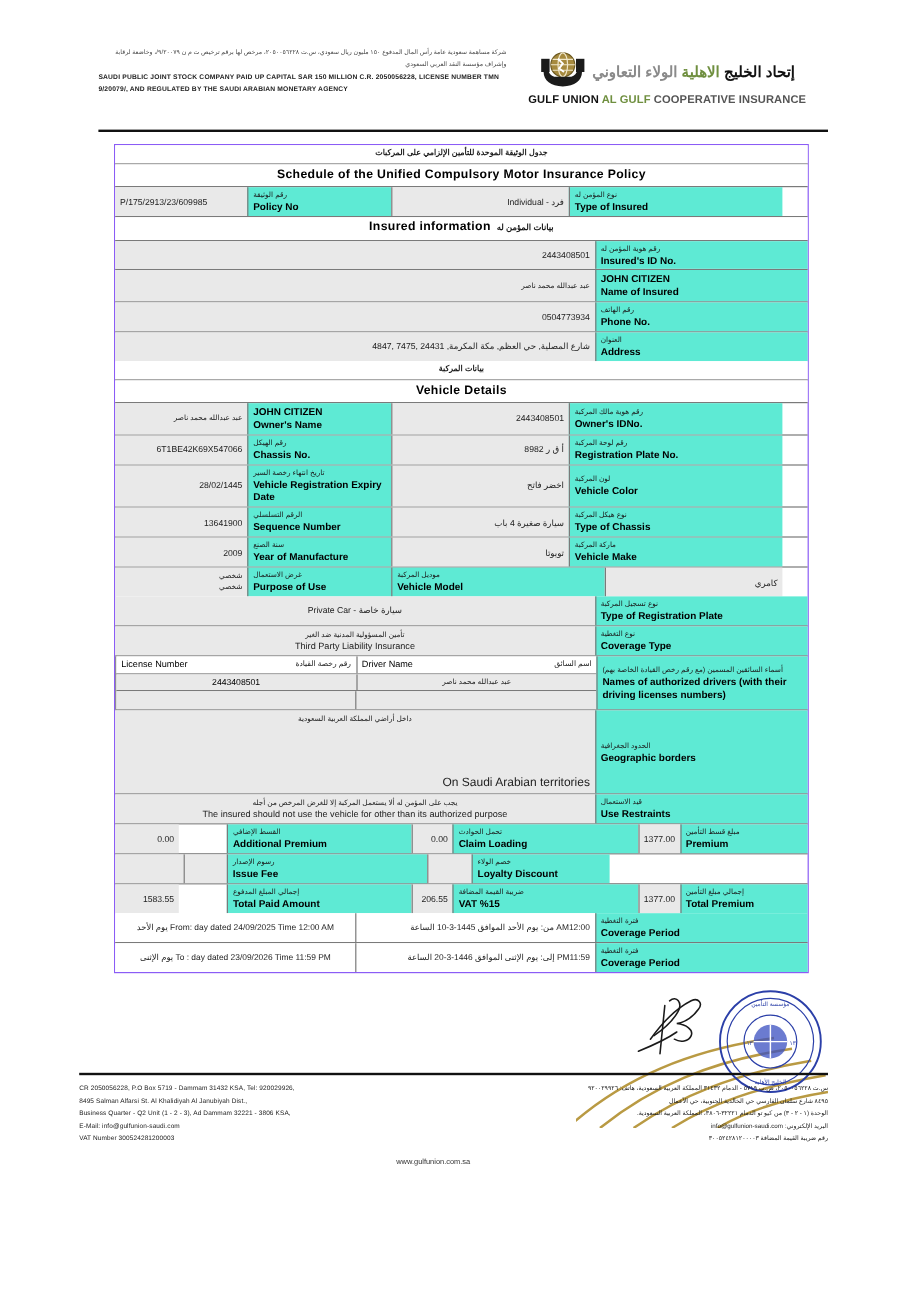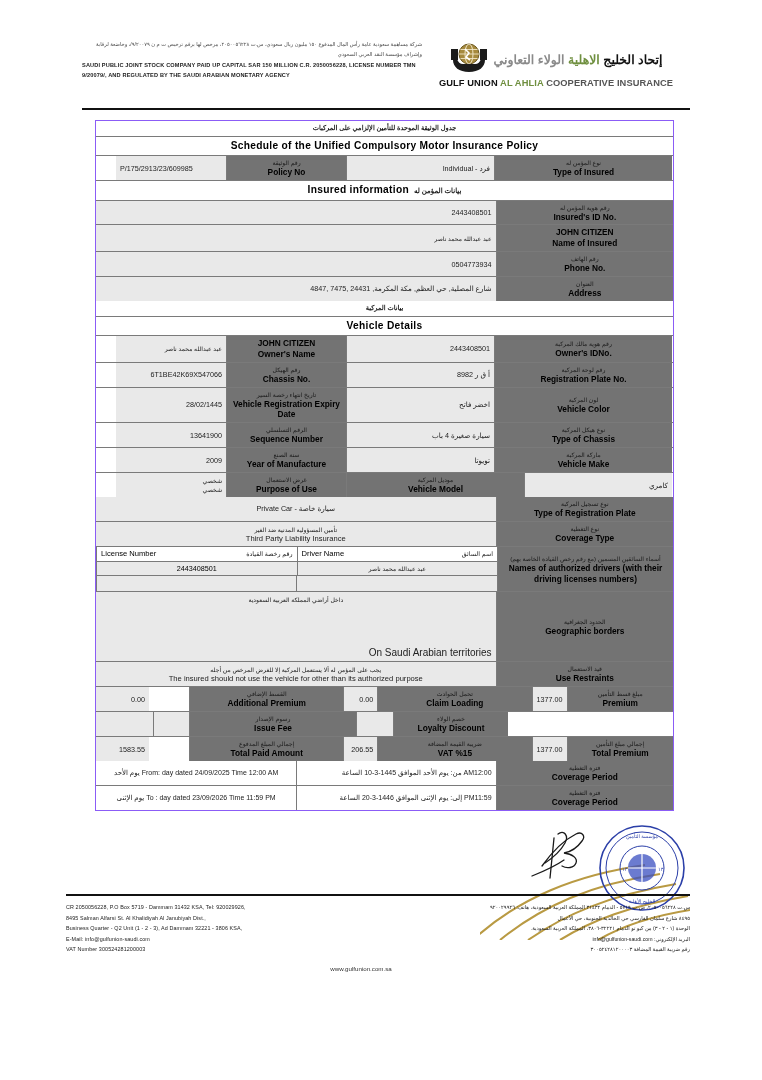--- a/index.html
+++ b/index.html
@@ -27,35 +27,35 @@
   .hdr-rule { border-top:2px solid #111; margin:6px 72px 0 82px; }
 
   
   .doc { margin:10px 88px 0 95px; border:1px solid #8b5cf6; }
   .row { display:flex; border-bottom:1px solid #7a7a7a; }
   .row:last-child { border-bottom:none; }
   .cell { border-left:1px solid #7a7a7a; box-sizing:border-box; padding:2px 4px; display:flex; flex-direction:column; justify-content:center; }
   .cell:first-child { border-left:none; }
   .ar { font-size:6.1px; direction:rtl; line-height:1.5; color:#1a1a1a; }
   .en { font-size:8.3px; font-weight:bold; line-height:1.3; color:#000; }
-  .lbl { background:#737373; text-align:center; }
+  .lbl { background:#5eead4; text-align:left; }
   .val { background:#e9e9e9; font-size:7.2px; color:#222; justify-content:center; }
   .val.vr { text-align:right; } .val.vl { text-align:left; } .val.vc { text-align:center; }
   .banner { background:#ffffff; text-align:center; align-items:center; width:100%; padding:2px 0 3px; }
   .banner .ar { font-size:6.6px; font-weight:bold; }
   .banner .en { font-size:10.2px; letter-spacing:.3px; }
   .banner-inline { display:flex; justify-content:center; align-items:baseline; gap:5px; }
   .banner-inline .en { font-size:10.2px; }
   .banner-inline .ar { font-size:7px; font-weight:bold; }
 
   
   .w-lbl   { width:178px; }
   .w-val-a { width:148px; }
   .w-lbl-b { width:120px; }
-  .w-val-b { width:110px;margin-left:20px; }
+  .w-val-b { width:110px; }
   .w-full  { width:579px; }
   .w-midfull { width:401px; }
 
   
   .m-lbl1 { width:178px; } .m-v1 { width:57px; }
   .m-lbl2 { width:167px; } .m-v2 { width:36px; }
   .m-lbl3 { width:104px;margin-left:40px; } .m-v3 { width:37px; }
 
   
   .drv { display:flex; justify-content:space-between; align-items:center; width:100%; }
@@ -99,21 +99,21 @@
         </svg>
       </span>
       <span class="logo-text-ar">
         <span class="g1">إتحاد الخليج</span>
         <span class="g2">الاهلية</span>
         <span class="g3">الولاء التعاوني</span>
       </span>
     </div>
     <div class="logo-text-en">
       <span class="g1">GULF UNION</span>
-      <span class="g2">AL AHLIA</span>
+      <span class="g2">AL GULF</span>
       <span class="g3">COOPERATIVE INSURANCE</span>
     </div>
   </div>
 </div>
 <div class="hdr-rule"></div>
 
 <div class="doc">
 
   <div class="row">
     <div class="cell banner w-full">

